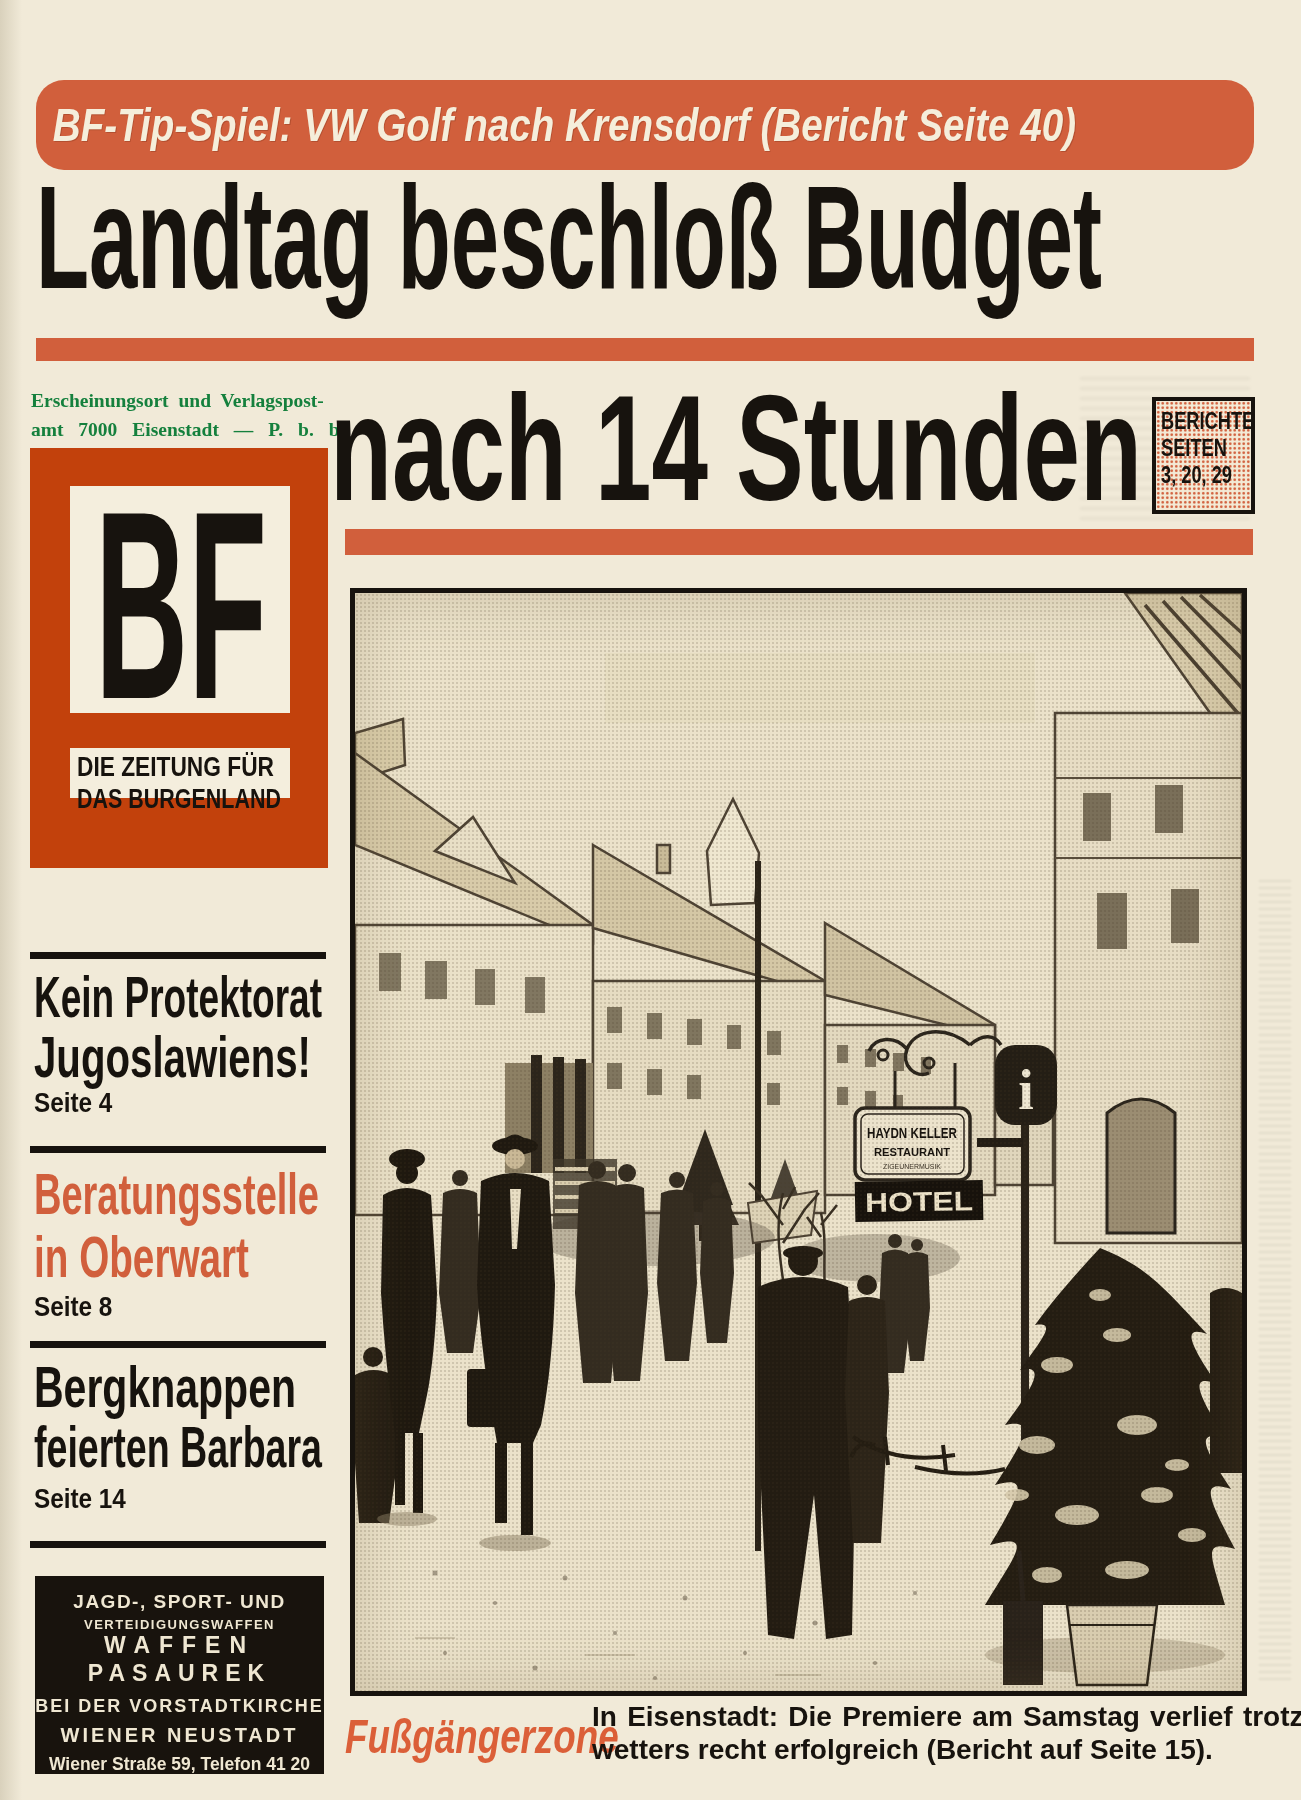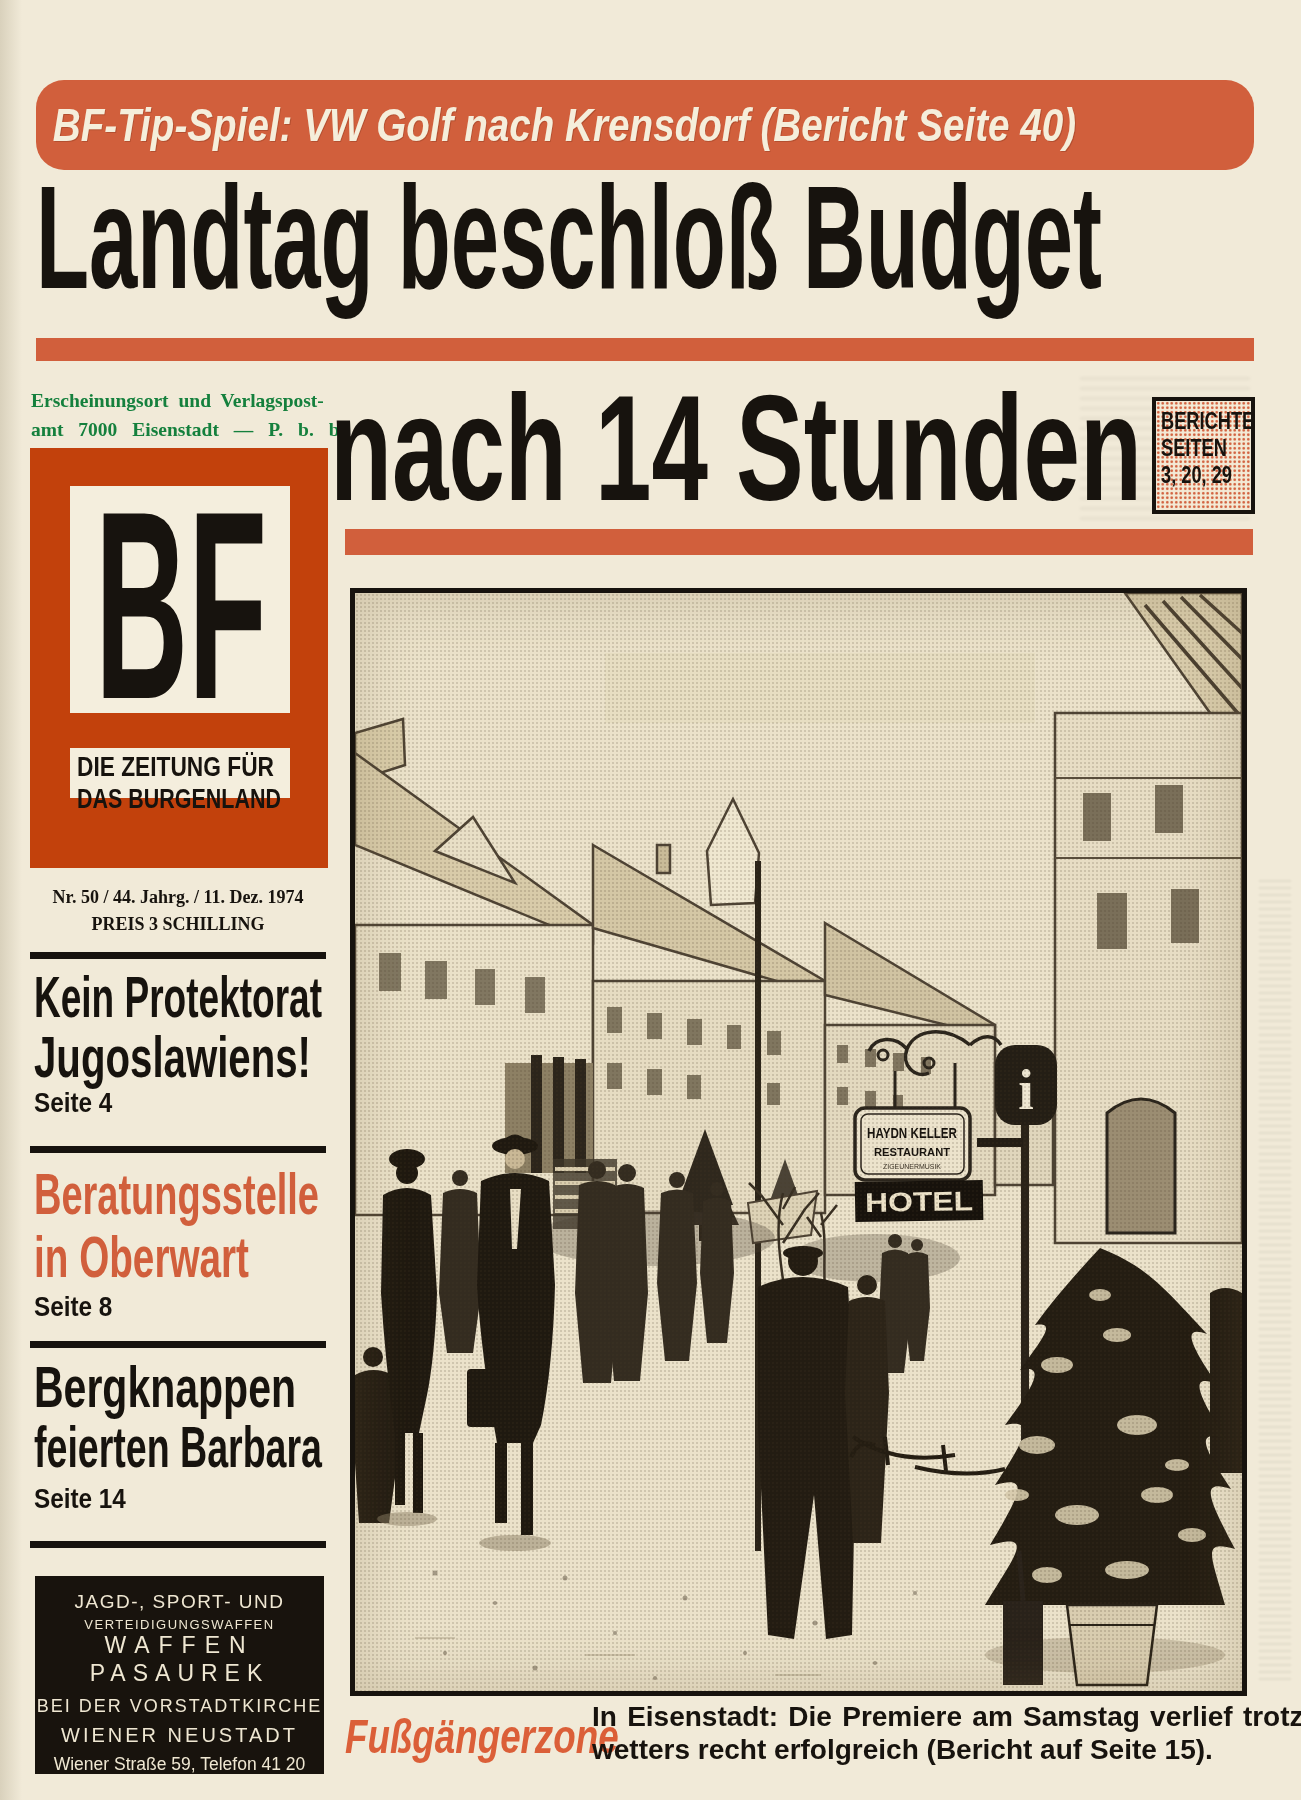--- a/index.html
+++ b/index.html
@@ -53,21 +53,21 @@
          font-size:18px;line-height:27px;color:#17130e;white-space:nowrap;}
 
   .rule{left:30px;width:296px;height:7px;background:#17130e;}
 
   .seite{font-weight:bold;font-size:27px;color:#17130e;
          transform:scaleX(.9);transform-origin:0 50%;}
 
   
   .adbox{left:35px;top:1576px;width:289px;height:198px;background:#18130d;
          color:#efe7d2;text-align:center;overflow:hidden;}
-  .adbox div{white-space:nowrap;font-weight:normal;}
+  .adbox div{white-space:nowrap;font-weight:bold;}
   .ad1{font-size:19px;letter-spacing:1.5px;margin-top:15px;}
   .ad2{font-size:13px;letter-spacing:1.5px;margin-top:4px;}
   .ad3{font-size:23px;letter-spacing:9px;margin-top:0;}
   .ad4{font-size:23px;letter-spacing:7px;margin-top:1px;text-align:center;}
   .ad5{font-size:18px;letter-spacing:2px;margin-top:9px;}
   .ad6{font-size:20px;letter-spacing:3px;margin-top:7px;}
   .ad7{font-size:17.5px;letter-spacing:0;margin-top:7px;}
 
   
   .photo{left:350px;top:588px;width:897px;height:1108px;
@@ -138,24 +138,20 @@
       </svg>
     </div>
     <div class="logo-strip">
       <svg width="220" height="70">
         <text x="7" y="28" font-family="Liberation Sans, sans-serif" font-weight="bold" font-size="27" fill="#17130e" textLength="197" lengthAdjust="spacingAndGlyphs">DIE ZEITUNG FÜR</text>
         <text x="7" y="60" font-family="Liberation Sans, sans-serif" font-weight="bold" font-size="27" fill="#17130e" textLength="204" lengthAdjust="spacingAndGlyphs">DAS BURGENLAND</text>
       </svg>
     </div>
   </div>
 
-  <div class="issue abs">
-    <div>Nr. 50 / 44. Jahrg. / 11. Dez. 1974</div>
-    <div>PREIS 3 SCHILLING</div>
-  </div>
 
   <div class="rule abs" style="top:952px;"></div>
 
   <svg class="abs" style="left:32px;top:968px;" width="302" height="126">
     <text x="2" y="49" font-family="Liberation Sans, sans-serif" font-weight="bold" font-size="57" fill="#17130e" textLength="288" lengthAdjust="spacingAndGlyphs">Kein Protektorat</text>
     <text x="2" y="109" font-family="Liberation Sans, sans-serif" font-weight="bold" font-size="57" fill="#17130e" textLength="277" lengthAdjust="spacingAndGlyphs">Jugoslawiens!</text>
   </svg>
   <div class="seite abs" style="left:34px;top:1088px;">Seite 4</div>
 
   <div class="rule abs" style="top:1146px;"></div>

